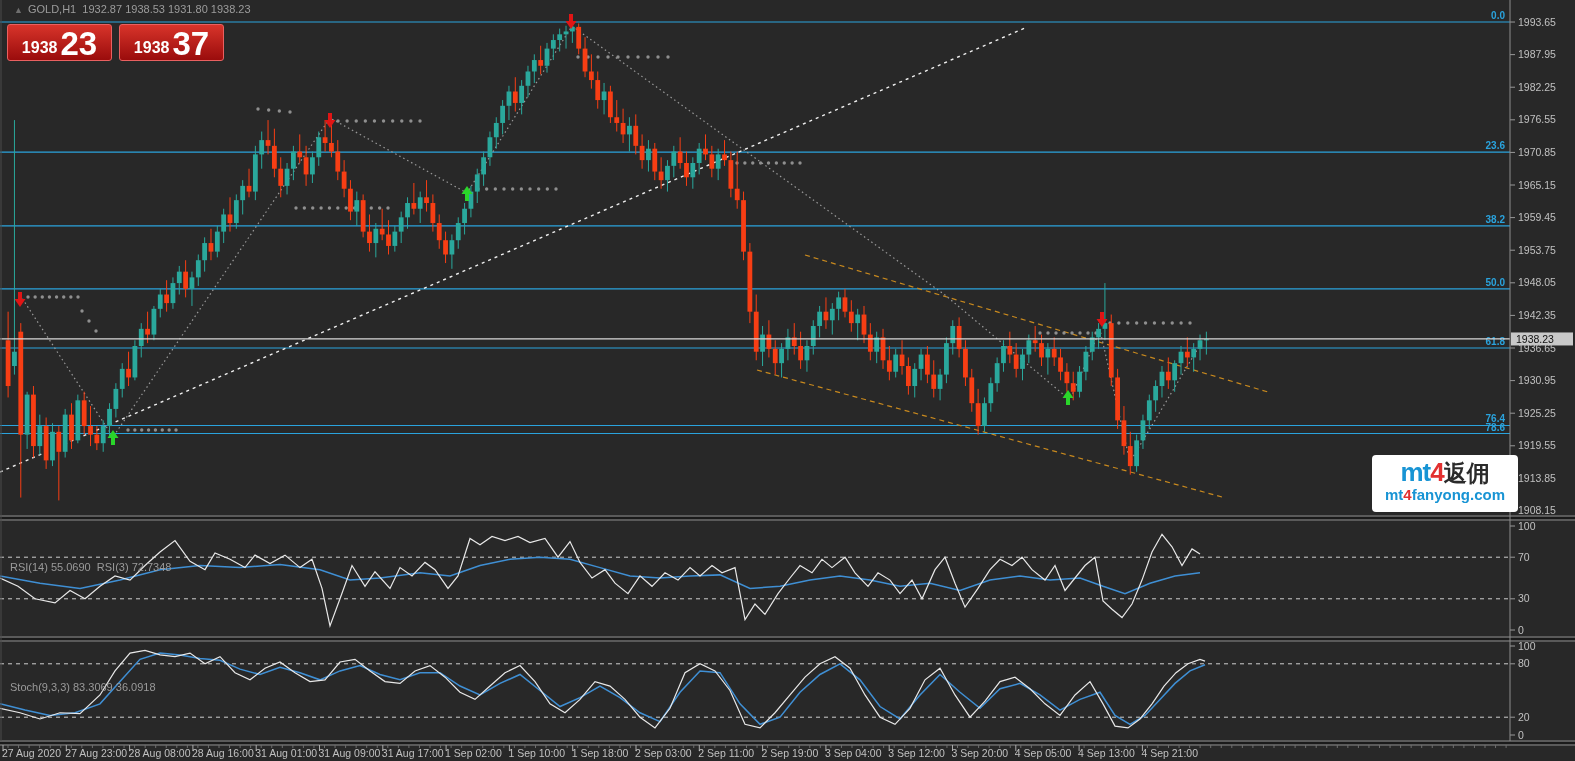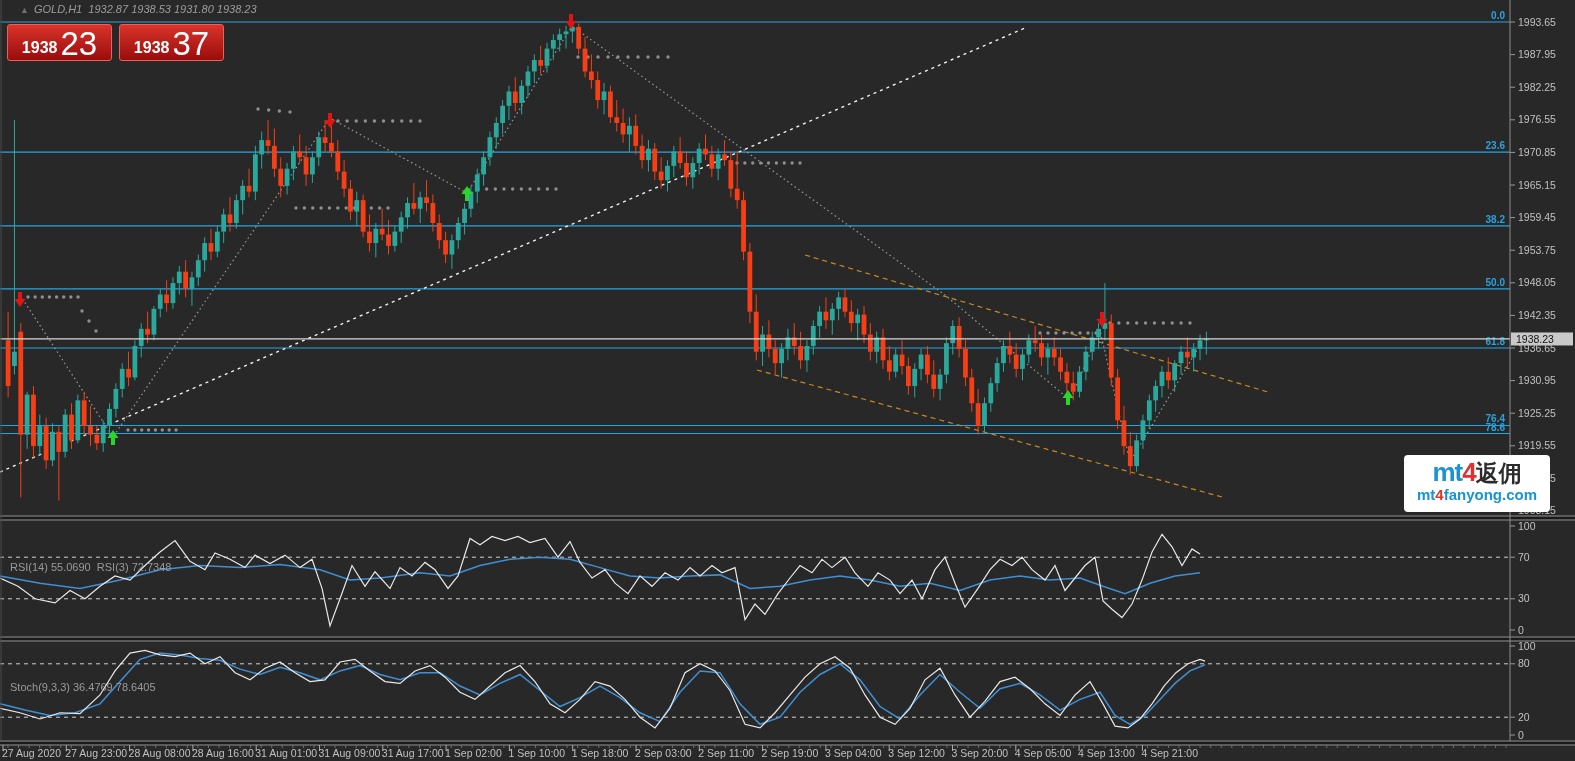--- a/index.html
+++ b/index.html
@@ -1,19 +1,19 @@
 <!DOCTYPE html>
 <html><head>
 <meta charset="utf-8">
 <style>
   html,body{margin:0;padding:0;background:#111;}
   .screen{position:relative;width:1575px;height:761px;background:#282828;overflow:hidden;
           font-family:"Liberation Sans",sans-serif;}
   #cv{position:absolute;left:0;top:0;}
-  .titlebar{position:absolute;left:20px;top:3px;color:#9c9c9c;font-size:11px;white-space:nowrap;z-index:5;font-style:italic;}
+  .titlebar{position:absolute;left:14px;top:3px;color:#9c9c9c;font-size:11px;white-space:nowrap;z-index:5;}
   .titlebar .tri{color:#6e6e6e;font-size:9px;margin-right:5px;}
   .tpanel{position:absolute;left:7px;top:22px;z-index:6;width:218px;}
   .row1{display:flex;height:24px;}
   .btn-red{background:linear-gradient(#dd3a2e,#990b0b);border:1px solid #e96060;border-radius:3px;
            color:#fff;font-weight:bold;font-size:13px;display:flex;align-items:center;justify-content:center;
            box-sizing:border-box;cursor:pointer;}
   .sellbtn,.buybtn{width:50px;height:24px;}
   .buybtn{margin-left:3px;}
   .stepper{display:flex;height:24px;margin-left:2px;}
   .stepbtn{width:21px;height:24px;background:linear-gradient(#fafafa,#c4c4c4);border:1px solid #8a8a8a;
@@ -21,24 +21,24 @@
   .stepbtn.down{color:#2a2f55;}
   .stepbtn.up{color:#2d47b8;}
   .volinput{width:70px;height:24px;box-sizing:border-box;border:1px solid #7a7a7a;border-left:none;border-right:none;
             text-align:right;font-size:14px;font-weight:bold;padding-right:6px;color:#111;background:#fff;
             font-family:"Liberation Sans",sans-serif;}
   .row2{display:flex;margin-top:2px;}
   .bigbtn{width:105px;height:37px;display:flex;align-items:baseline;justify-content:center;gap:3px;
           background:linear-gradient(#d8342a,#9a0c0c);border:1px solid #e96060;border-radius:3px;
           box-sizing:border-box;color:#fff;cursor:pointer;padding-top:1px;}
   .bigbtn .b1{font-size:16px;font-weight:bold;align-self:center;margin-top:10px;}
-  .bigbtn .b2{font-size:33px;font-weight:normal;line-height:35px;}
+  .bigbtn .b2{font-size:33px;font-weight:bold;line-height:35px;}
   .bigbtn+.bigbtn{margin-left:7px;}
   .ind-label{position:absolute;color:#9a9a9a;font-size:11px;z-index:4;white-space:pre;margin-top:40px;}
-  .watermark{position:absolute;left:1404px;top:455px;width:146px;height:57px;background:#fff;border-radius:4px;
+  .watermark{position:absolute;left:1372px;top:455px;width:146px;height:57px;background:#fff;border-radius:4px;
              z-index:5;text-align:center;line-height:1;}
   .wl1{margin-top:4px;font-weight:bold;font-size:26px;letter-spacing:-1px;}
   .wl1 .mt{color:#1894d4;} .wl1 .four{color:#e23030;} .wl1 .cn{color:#2b2b2b;font-size:23px;letter-spacing:0;}
   .wl2{margin-top:2px;font-weight:bold;font-size:15px;text-align:center;}
   .wl2 .mt{color:#1894d4;} .wl2 .four{color:#e23030;} .wl2 .rest{color:#1894d4;}
 </style>
 </head>
 <body>
 
 <div class="screen">
@@ -831,20 +831,20 @@
         <span class="b2">23</span>
       </div>
       <div class="bigbtn">
         <span class="b1">1938</span>
         <span class="b2">37</span>
       </div>
     </div>
   </div>
 
   <div class="ind-label" style="left:10px;top:521px;">RSI(14) 55.0690  RSI(3) 72.7348</div>
-  <div class="ind-label" style="left:10px;top:641px;">Stoch(9,3,3) 36.4769 78.6405</div>
+  <div class="ind-label" style="left:10px;top:641px;">Stoch(9,3,3) 83.3069 36.0918</div>
 
   <div class="watermark">
     <div class="wl1"><span class="mt">mt</span><span class="four">4</span><span class="cn">返佣</span></div>
     <div class="wl2"><span class="mt">mt</span><span class="four">4</span><span class="rest">fanyong.com</span></div>
   </div>
 
 </div>
 
 </body></html>

